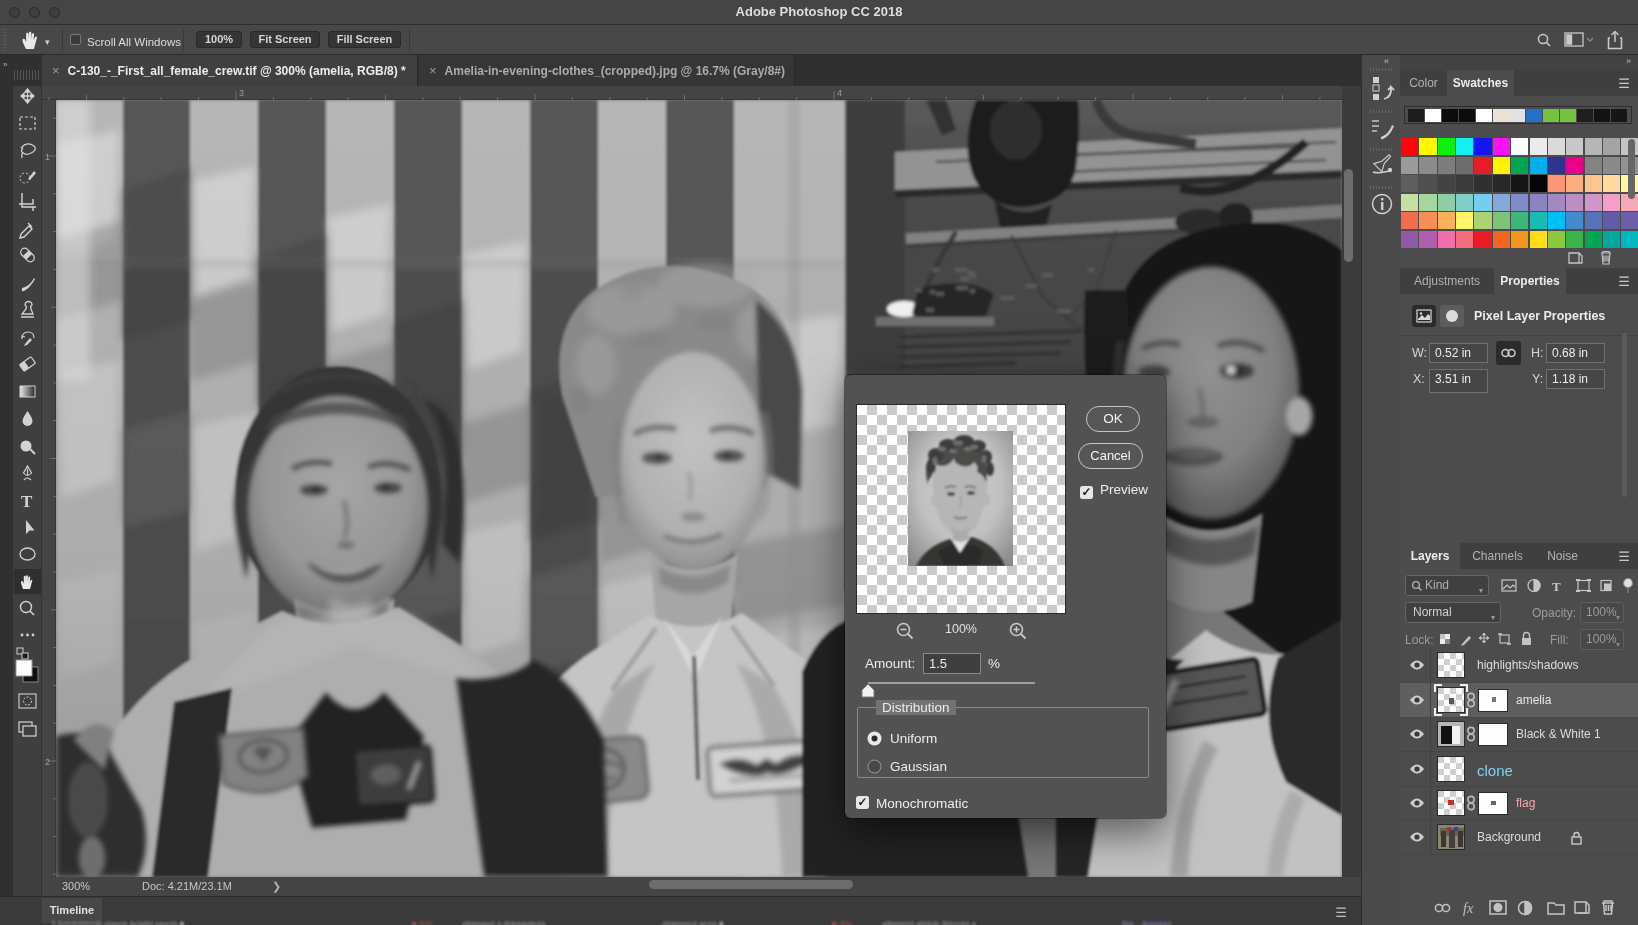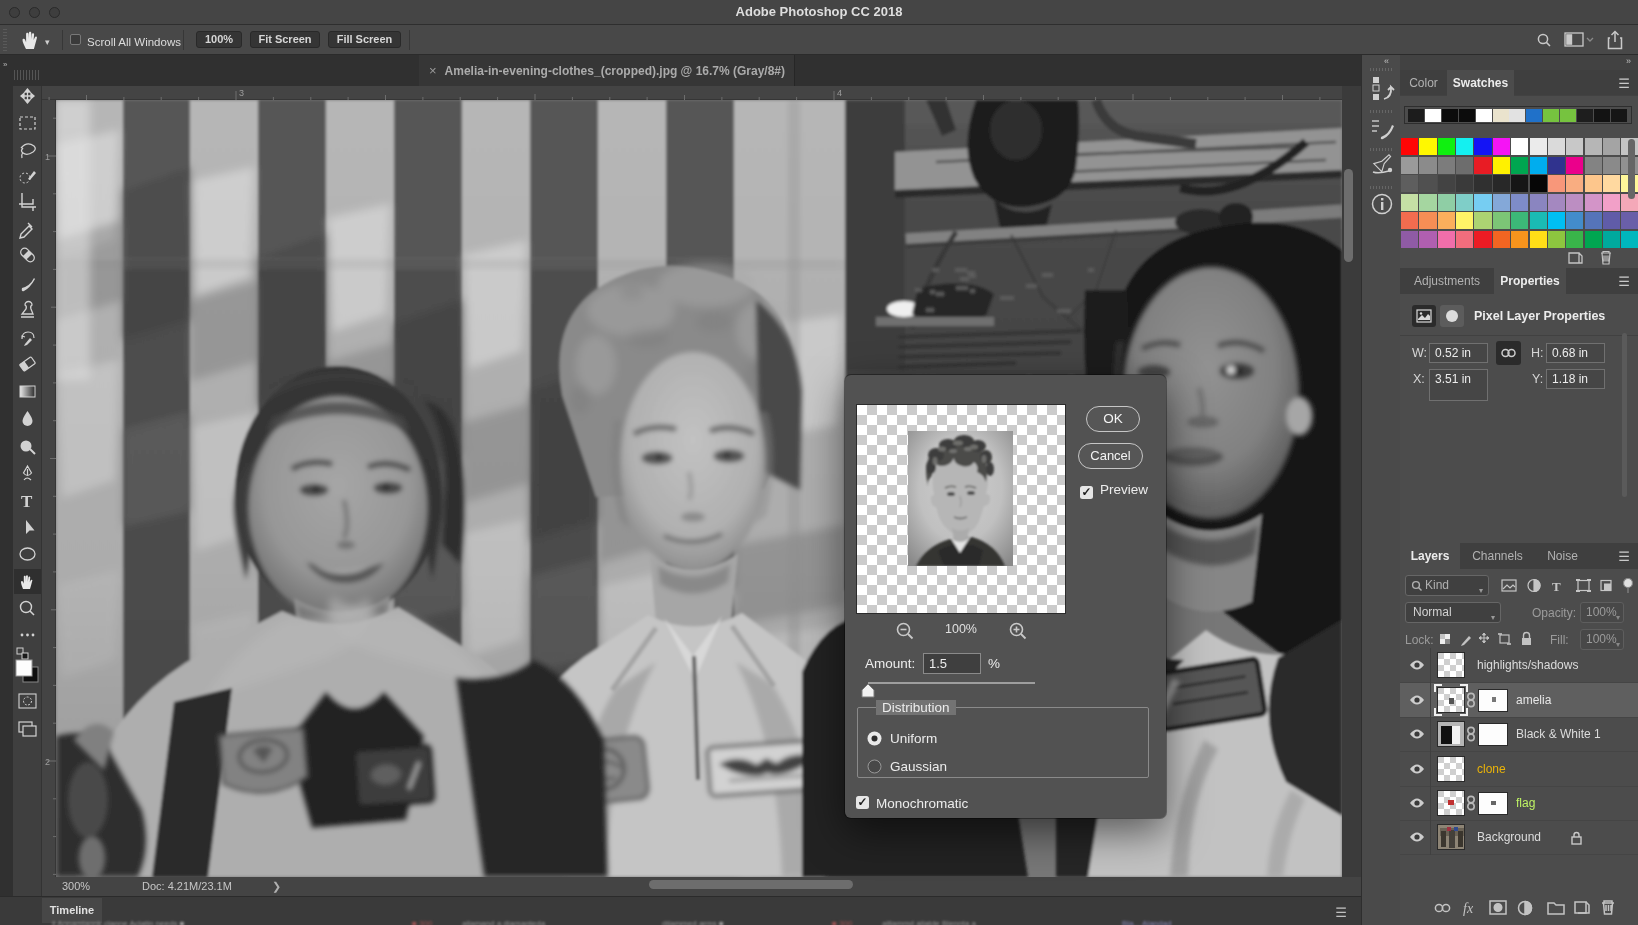--- a/index.html
+++ b/index.html
@@ -100,20 +100,21 @@
       <path d="M23 6 l3 3 3-3" fill="none" stroke="#8a8a8a" stroke-width="1.3"></path>
     </svg>
     <svg class="abs" style="left:1606px;top:5px" width="18" height="20" viewBox="0 0 18 20">
       <path d="M4 8 H2.5 V18.5 H15.5 V8 H14" fill="none" stroke="#c9c9c9" stroke-width="1.5"></path>
       <line x1="9" y1="2" x2="9" y2="12" stroke="#c9c9c9" stroke-width="1.5"></line>
       <path d="M5.5 5 L9 1.5 L12.5 5" fill="none" stroke="#c9c9c9" stroke-width="1.5"></path>
     </svg>
   </div>
 
   <div class="abs" id="tabbar">
+    <div class="dtab" id="tab1"><span class="tabx">×</span>C-130_-_First_all_female_crew.tif @ 300% (amelia, RGB/8) *</div>
     <div class="dtab" id="tab2"><span class="tabx">×</span>Amelia-in-evening-clothes_(cropped).jpg @ 16.7% (Gray/8#)</div>
   </div>
 
   <div class="abs" id="collapse">
     <div style="position:absolute;left:3px;top:5px;color:#b5b5b5;font-size:8px">»</div>
       <div style="position:absolute;left:14px;top:15px;width:26px;height:10px;background:repeating-linear-gradient(90deg,#555 0 1px,transparent 1px 3px)"></div>
   </div>
   <div class="abs" id="toolbar"><svg width="29" height="839" viewBox="0 0 29 839">
         <defs>
           <linearGradient id="tgr" x1="0" y1="0" x2="1" y2="0">
@@ -736,21 +737,21 @@
       <div class="abs" style="left:96px;top:286px;width:25px;height:24px;background:#2b2b2b;border-radius:3px">
 <svg width="25" height="24" viewBox="0 0 25 24">
           <g fill="none" stroke="#cccccc" stroke-width="1.5">
             <circle cx="9.5" cy="12" r="3.5"></circle>
             <circle cx="15.5" cy="12" r="3.5"></circle>
           </g>
         </svg></div>
       <div class="abs" style="left:131px;top:291px;color:#d6d6d6;font-size:12.5px">H:</div>
       <div class="abs" style="left:146px;top:288px;width:59px;height:20px;background:#464646;border:1px solid #707070;color:#ececec;font-size:12px;line-height:18px;padding-left:5px">0.68 in</div>
       <div class="abs" style="left:13px;top:317px;color:#d6d6d6;font-size:12.5px">X:</div>
-      <div class="abs" style="left:29px;top:314px;width:59px;height:32px;background:#464646;border:1px solid #707070;color:#ececec;font-size:12px;line-height:18px;padding-left:5px">3.51 in</div>
+      <div class="abs" style="left:29px;top:314px;width:59px;height:24px;background:#464646;border:1px solid #707070;color:#ececec;font-size:12px;line-height:18px;padding-left:5px">3.51 in</div>
       <div class="abs" style="left:132px;top:317px;color:#d6d6d6;font-size:12.5px">Y:</div>
       <div class="abs" style="left:146px;top:314px;width:59px;height:20px;background:#464646;border:1px solid #707070;color:#ececec;font-size:12px;line-height:18px;padding-left:5px">1.18 in</div>
       <div class="abs" style="left:222px;top:278px;width:5px;height:164px;background:#5a5a5a;border-radius:3px"></div>
       <div class="ptabbar" style="top:488px"></div>
       <div class="ptab on" style="left:0;top:488px;width:60px">Layers</div>
       <div class="ptab" style="left:60px;top:488px;width:75px">Channels</div>
       <div class="ptab" style="left:135px;top:488px;width:55px">Noise</div>
       <div class="burger" style="top:494px">☰</div>
       <div class="abs" style="left:5px;top:520px;width:84px;height:21px;background:#404040;border:1px solid #666;border-radius:3px;color:#b0b0b0;font-size:12px;line-height:19px">
 <svg width="12" height="12" viewBox="0 0 12 12" style="margin:4px 2px 0 5px;vertical-align:top">
@@ -904,21 +905,21 @@
             <rect x="0" y="12" width="6" height="6" fill="#cfcfcf"></rect>
             <rect x="12" y="12" width="6" height="6" fill="#cfcfcf"></rect>
             <rect x="24" y="12" width="6" height="6" fill="#cfcfcf"></rect>
             <rect x="6" y="18" width="6" height="6" fill="#cfcfcf"></rect>
             <rect x="18" y="18" width="6" height="6" fill="#cfcfcf"></rect>
             <rect x="0" y="24" width="6" height="6" fill="#cfcfcf"></rect>
             <rect x="12" y="24" width="6" height="6" fill="#cfcfcf"></rect>
             <rect x="24" y="24" width="6" height="6" fill="#cfcfcf"></rect>
           </svg>
         </div>
-        <div style="position:absolute;left:77px;top:10px;color:#eab308;font-size:12px">clone</div>
+        <div style="position:absolute;left:77px;top:10px;color:#7dd3fc;font-size:15px">clone</div>
       </div>
       <div class="abs" style="left:0;top:731px;width:238px;height:35px;border-bottom:1px solid #454545;">
         <svg width="16" height="12" viewBox="0 0 16 12" style="position:absolute;left:9px;top:11px">
 <path d="M1,6 q7,-9 14,0 q-7,9 -14,0z" fill="#cdcdcd"></path>
           <circle cx="8" cy="6" r="2.6" fill="#3a3a3a"></circle>
         </svg>
         <div style="position:absolute;left:30px;top:0;width:1px;height:35px;background:#404040"></div>
         <div style="position:absolute;left:37px;top:4px;width:28px;height:26px;border:1px solid #2a2a2a;overflow:hidden">
           <svg width="28" height="26" style="position:absolute;left:0;top:0">
             <rect width="28" height="26" fill="#ffffff"></rect>
@@ -940,21 +941,21 @@
         </div>
         <svg width="10" height="16" viewBox="0 0 10 16" style="position:absolute;left:66px;top:9px">
           <g fill="none" stroke="#b9b9b9" stroke-width="1.6">
             <circle cx="5" cy="4.6" r="3.2"></circle>
             <circle cx="5" cy="11.4" r="3.2"></circle>
           </g>
         </svg>
         <div style="position:absolute;left:78px;top:6px;width:30px;height:23px;background:#fdfdfd;border:1px solid #2a2a2a">
           <div style="position:absolute;left:12px;top:8px;width:5px;height:4px;background:#666"></div>
         </div>
-        <div style="position:absolute;left:116px;top:10px;color:#bef264;font-size:12px">flag</div>
+        <div style="position:absolute;left:116px;top:10px;color:#fca5a5;font-size:12px">flag</div>
       </div>
       <div class="abs" style="left:0;top:765px;width:238px;height:35px;border-bottom:1px solid #454545;">
         <svg width="16" height="12" viewBox="0 0 16 12" style="position:absolute;left:9px;top:11px">
 <path d="M1,6 q7,-9 14,0 q-7,9 -14,0z" fill="#cdcdcd"></path>
           <circle cx="8" cy="6" r="2.6" fill="#3a3a3a"></circle>
         </svg>
         <div style="position:absolute;left:30px;top:0;width:1px;height:35px;background:#404040"></div>
         <div style="position:absolute;left:37px;top:4px;width:28px;height:26px;border:1px solid #2a2a2a;background:#8d8475">
 <div style="position:absolute;left:2px;top:3px;width:24px;height:8px;background:#6a6255"></div>
 <div style="position:absolute;left:3px;top:6px;width:5px;height:16px;background:#3c372f"></div>

